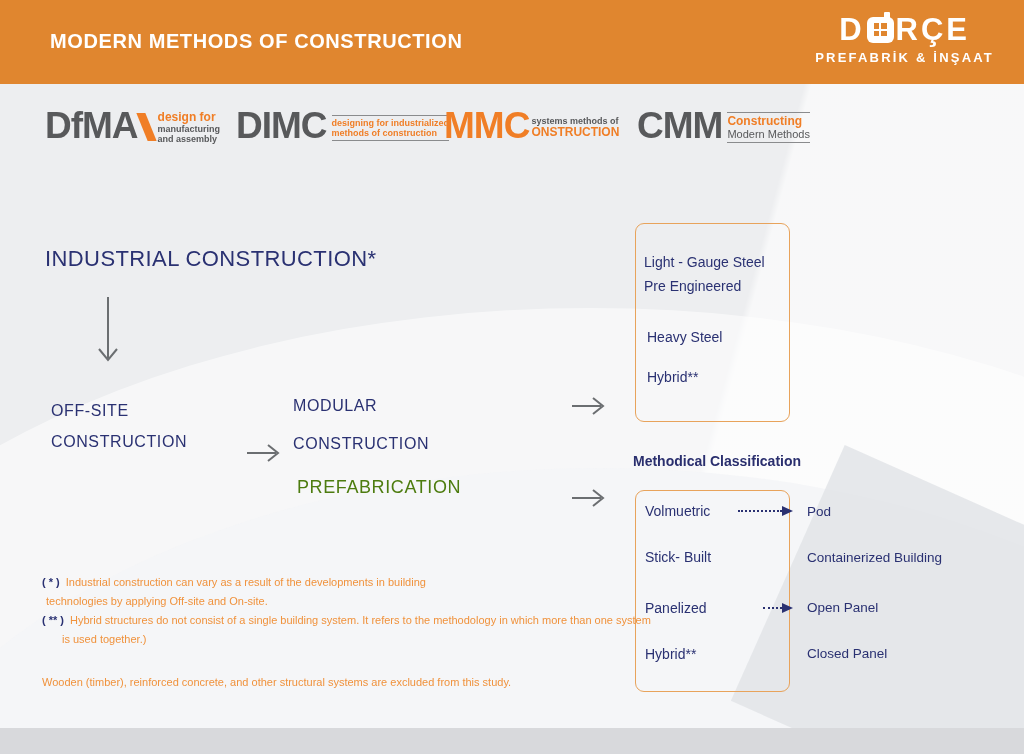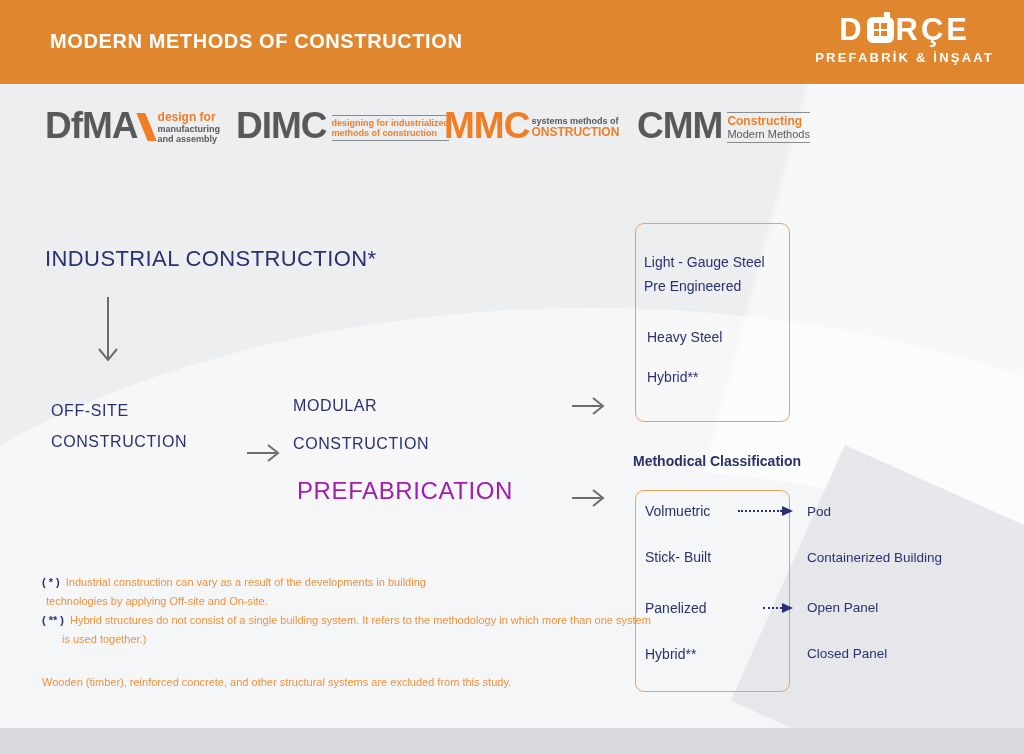--- a/index.html
+++ b/index.html
@@ -33,21 +33,21 @@
   .logo{position:absolute;display:flex;align-items:flex-start;z-index:3;}
   .logo-abbr{font-weight:bold;font-size:37px;line-height:30px;letter-spacing:-1px;}
   .gray{color:#58595b;} .orange{color:#f07e26;}
   .dfma-slash{width:9px;height:28px;background:#f07e26;transform:skewX(22deg);margin:2px 2px 0 4px;}
   .logo-tag{display:flex;flex-direction:column;justify-content:center;margin-left:5px;}
   .tag-sm{font-size:9px;line-height:10px;font-weight:bold;}
   .tag-md{font-size:12px;line-height:13px;font-weight:bold;}
   .ruled{border-top:1px solid #8a8b8d;border-bottom:1px solid #8a8b8d;padding:2px 0;}
   .flow-big{position:absolute;font-size:22px;letter-spacing:.4px;color:#2a3172;z-index:3;}
   .flow-mid{position:absolute;font-size:16px;letter-spacing:.6px;color:#2a3172;z-index:3;}
-  .prefab{position:absolute;font-size:24px;letter-spacing:.6px;color:#a21caf;z-index:3;}
+  .prefab{position:absolute;font-size:18px;letter-spacing:.6px;color:#4d7c0f;z-index:3;}
 
   
   .class-title{position:absolute;font-weight:bold;color:#2a2f6e;z-index:3;}
   .class-box{position:absolute;border:1.5px solid #e8a35b;border-radius:9px;z-index:2;}
   .box-item{position:absolute;font-size:14px;color:#2a3172;white-space:nowrap;z-index:3;}
   .target-item{position:absolute;font-size:13.5px;color:#2a3172;white-space:nowrap;z-index:3;}
 
   
   .dotted{position:absolute;height:0;border-top:2.5px dotted #2a3172;z-index:4;}
   .dot-head{position:absolute;width:0;height:0;border-left:11px solid #2a3172;

